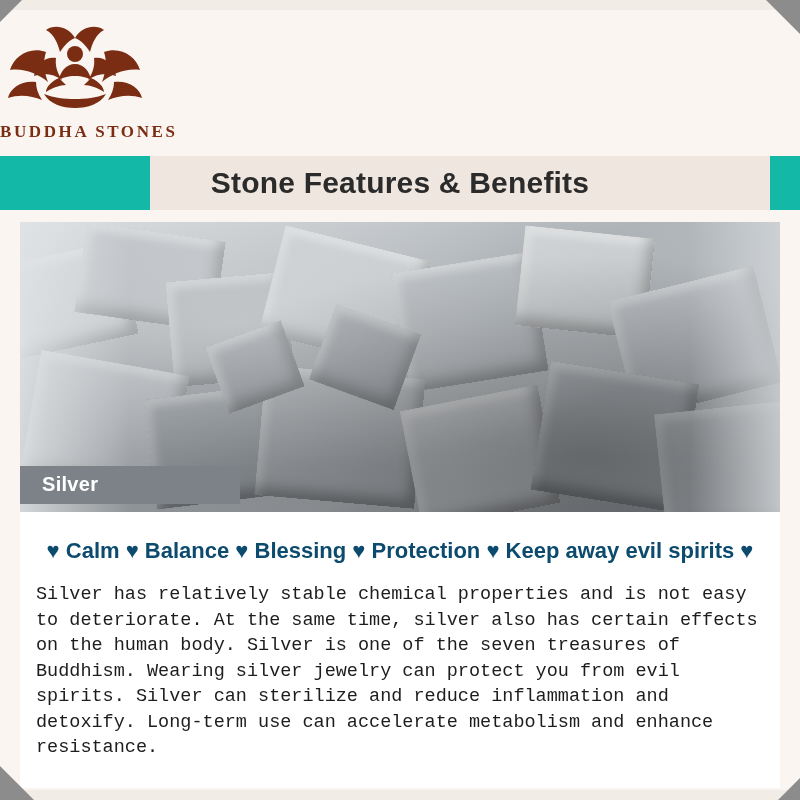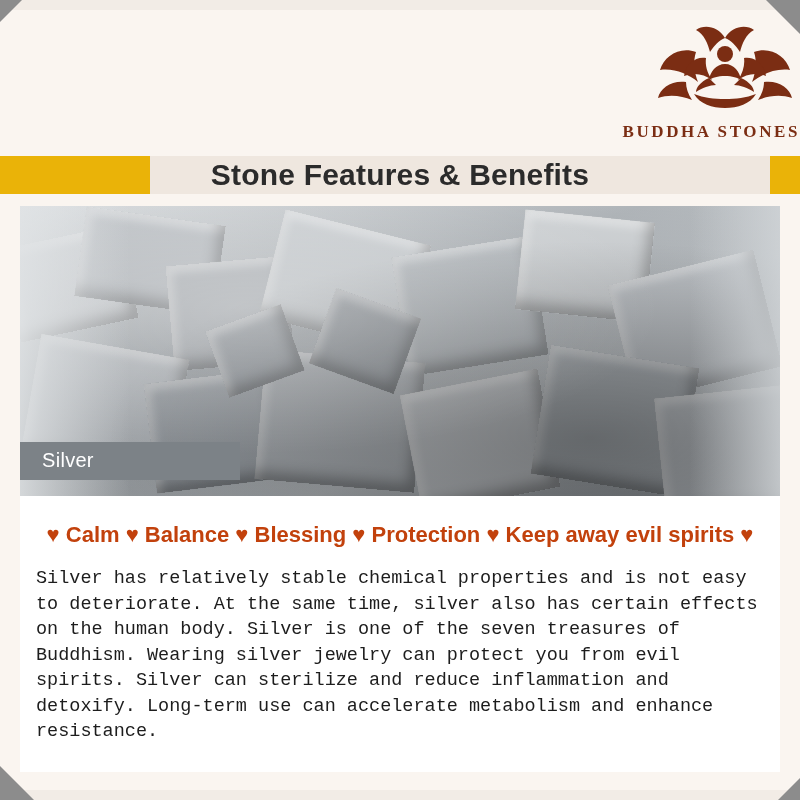--- a/index.html
+++ b/index.html
@@ -64,42 +64,42 @@
     height: 10px;
     background: #f2ece6;
     z-index: 1;
   }
 
   
   .brand {
     position: relative;
     z-index: 3;
     padding-top: 22px;
-    text-align: right;
+    text-align: left;
   }
   .brand-logo {
     display: block;
     margin: 0 auto;
   }
   .brand-name {
     margin-top: 4px;
     font-size: 17px;
     letter-spacing: 2.6px;
     font-weight: bold;
     color: #7b2d13;
     font-family: "Liberation Serif", serif;
   }
 
   
   .title-band {
     position: relative;
     z-index: 3;
     margin-top: 14px;
-    height: 38px;
-    background: #eab308;
+    height: 54px;
+    background: #14b8a6;
   }
   .title-band .band-inner {
     position: absolute;
     left: 150px;
     right: 30px;
     top: 0;
     bottom: 0;
     background: #efe7df;
   }
   .title-text {
@@ -147,45 +147,45 @@
   }
   .hero-blur-right {
     position: absolute;
     top: 0; right: 0; bottom: 0; width: 90px;
     background: linear-gradient(270deg, rgba(210,214,217,0.8), rgba(210,214,217,0));
   }
 
   .stone-label {
     position: absolute;
     left: 0;
-    bottom: 16px;
+    bottom: 8px;
     min-width: 180px;
     padding: 7px 18px 8px 22px;
     background: #7c8287;
     color: #ffffff;
     font-size: 20px;
-    font-weight: normal;
+    font-weight: bold;
     letter-spacing: 0.3px;
     z-index: 4;
   }
 
   
   .content {
     position: relative;
     z-index: 3;
     margin: 0 20px;
     background: #ffffff;
     padding: 26px 12px 20px 12px;
     min-height: 230px;
   }
   .benefits {
     text-align: center;
     font-size: 22px;
     font-weight: bold;
-    color: #c2410c;
+    color: #0c4a6e;
     margin-bottom: 18px;
     white-space: nowrap;
   }
   .description {
     font-size: 18.5px;
     line-height: 1.38;
     color: #1d1d1d;
     text-align: left;
     padding: 0 4px;
     font-family: Liberation Mono, monospace;

